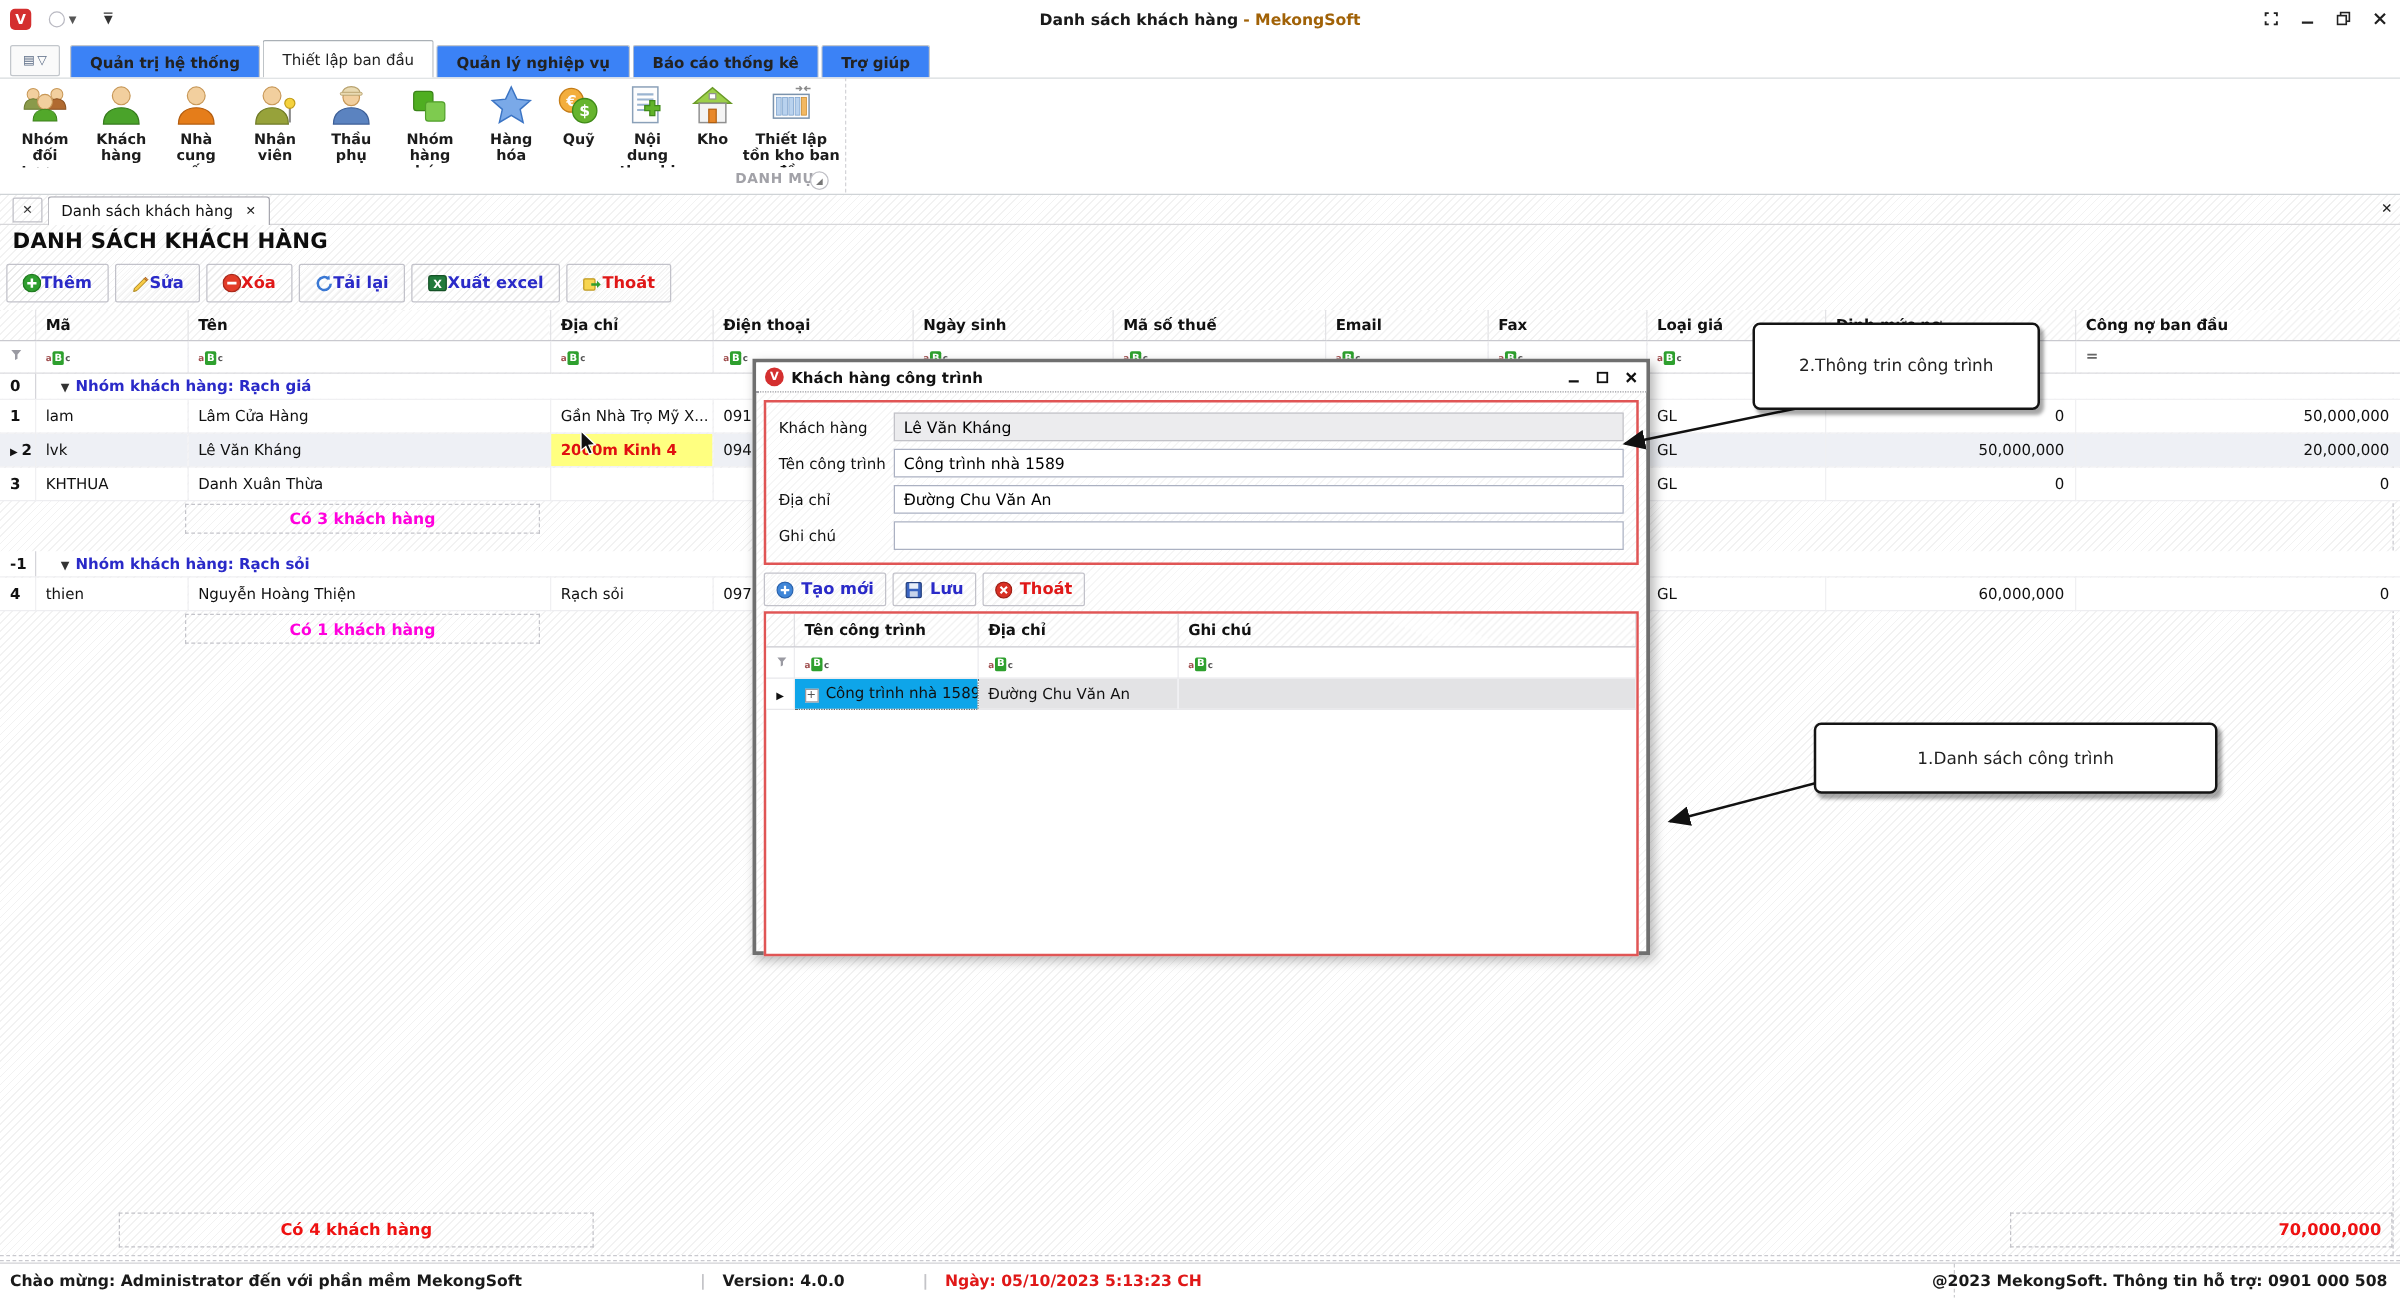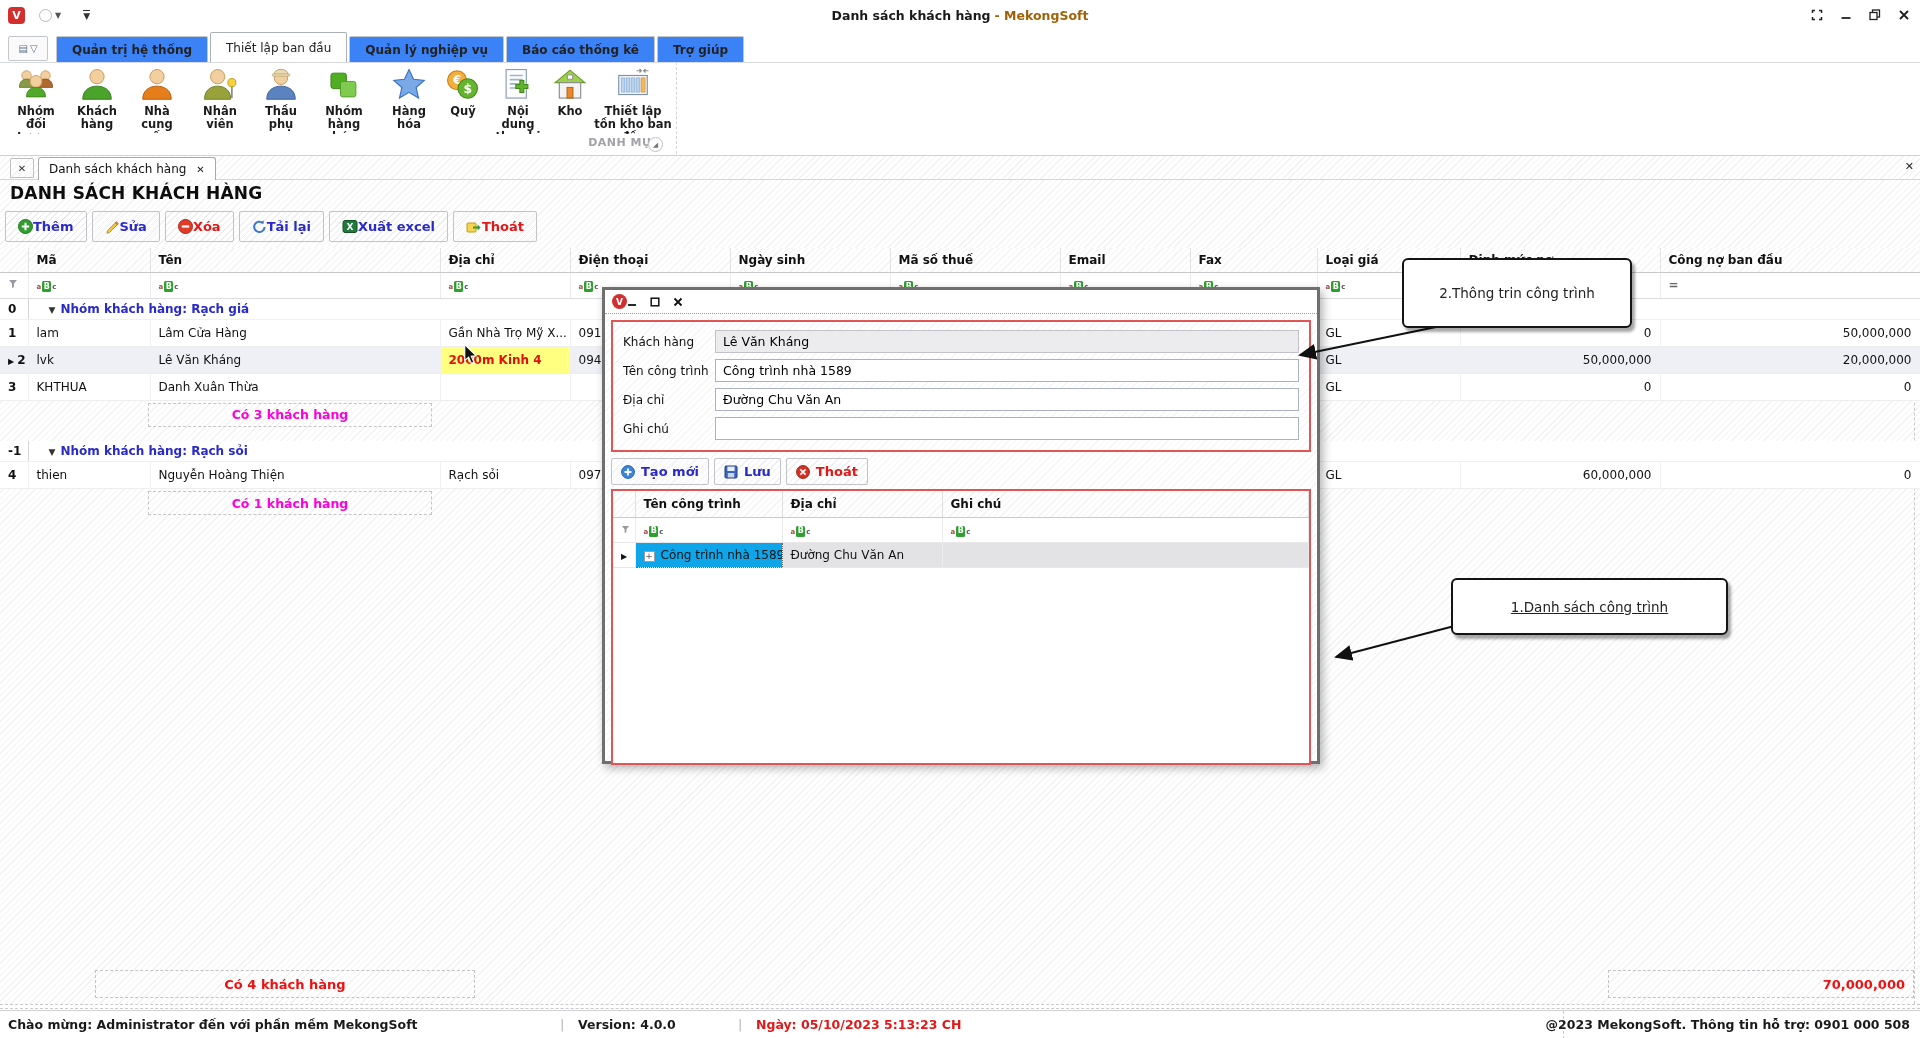--- a/index.html
+++ b/index.html
@@ -113,21 +113,21 @@
   #dlg-grid { width:100%; border-collapse:collapse; table-layout:fixed; }
   #dlg-grid th { text-align:left; font-size:12px; font-weight:bold; padding:4px 8px; height:26px; border-right:1px solid #e0e0e4; border-bottom:1px solid #c9c9cf; }
   #dlg-grid td { font-size:12px; padding:2px 8px; height:25px; border-right:1px solid #ececef; border-bottom:1px solid #e8e8eb; overflow:hidden; white-space:nowrap; background:#fff; }
   #dlg-grid td.gray { background:#e3e3e5; }
   #dlg-grid td.focus { border:1px dotted #666; background:#0ea5e9; }
   .plusbox { display:inline-flex; width:11px; height:11px; border:1px solid #9a9aa0; font-size:9px; line-height:9px; align-items:center; justify-content:center; color:#555; margin-right:6px; background:#fff; }
 
   
   .callout { position:absolute; background:#fff; border:2px solid #141414; border-radius:6px; box-shadow:3px 4px 3px rgba(0,0,0,.35); display:flex; align-items:center; justify-content:center; font-size:13.5px; color:#222; z-index:21; }
   #callout-info { left:1402px; top:258px; width:230px; height:70px; }
-  #callout-list { left:1451px; top:578px; width:277px; height:57px;text-decoration:underline; }
+  #callout-list { left:1451px; top:578px; width:323px; height:57px; }
   #arrow-layer { position:absolute; left:0; top:0; width:1920px; height:1038px; z-index:20; pointer-events:none; }
   #cursor { position:absolute; left:462px; top:344px; z-index:40; pointer-events:none; }
 </style>
 </head>
 <body>
 
 <div id="titlebar">
   <span class="vlogo">V</span>
   <span class="qat-circle"></span>
   <span class="qat-caret">▼</span>
@@ -502,20 +502,21 @@
   <span class="sb" id="sb-version">Version: 4.0.0</span>
   <span class="sb" id="sb-sep2">|</span>
   <span class="sb" id="sb-date">Ngày: 05/10/2023 5:13:23 CH</span>
   <span id="sb-sep3"></span>
   <span class="sb" id="sb-support">@2023 MekongSoft. Thông tin hỗ trợ: 0901 000 508</span>
 </div>
 
 <div id="dialog">
   <div id="dlg-title">
     <span class="vlogo">V</span>
+    <b>Khách hàng công trình</b>
     <div id="dlg-controls">
       <svg width="10" height="10" viewBox="0 0 10 10">
           <path d="M1 8h8" stroke="#111" stroke-width="1.8"></path>
         </svg>
       <svg width="10" height="10" viewBox="0 0 10 10">
           <rect x="1.2" y="1.2" width="7.6" height="7.6" fill="none" stroke="#111" stroke-width="1.5"></rect>
         </svg>
       <svg width="10" height="10" viewBox="0 0 10 10">
           <path d="M1.5 1.5l7 7M8.5 1.5l-7 7" stroke="#111" stroke-width="1.8"></path>
         </svg>

